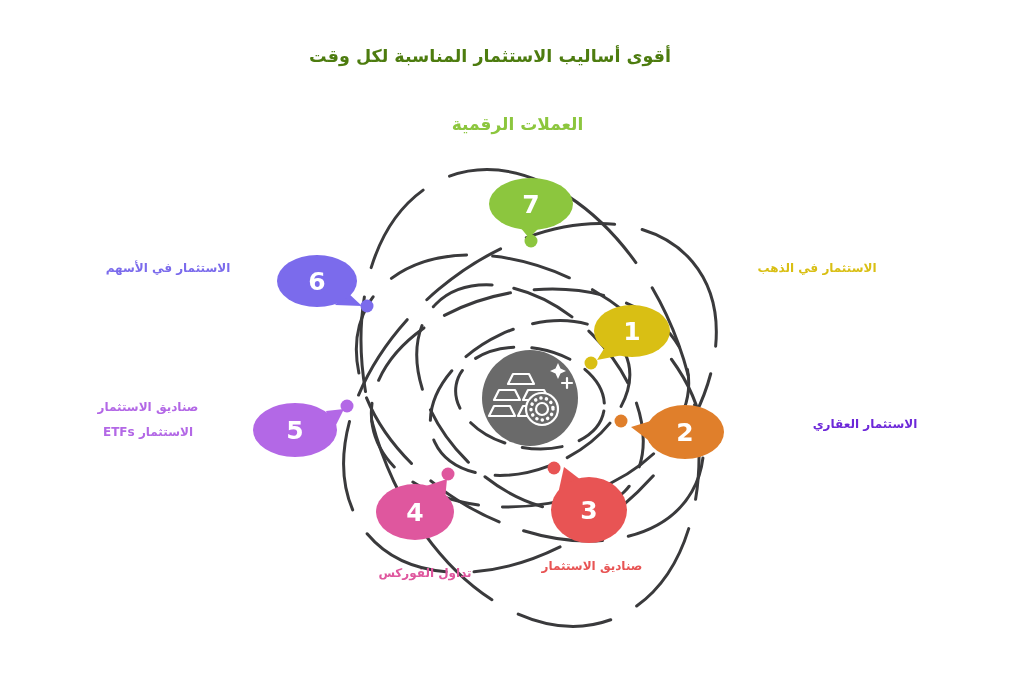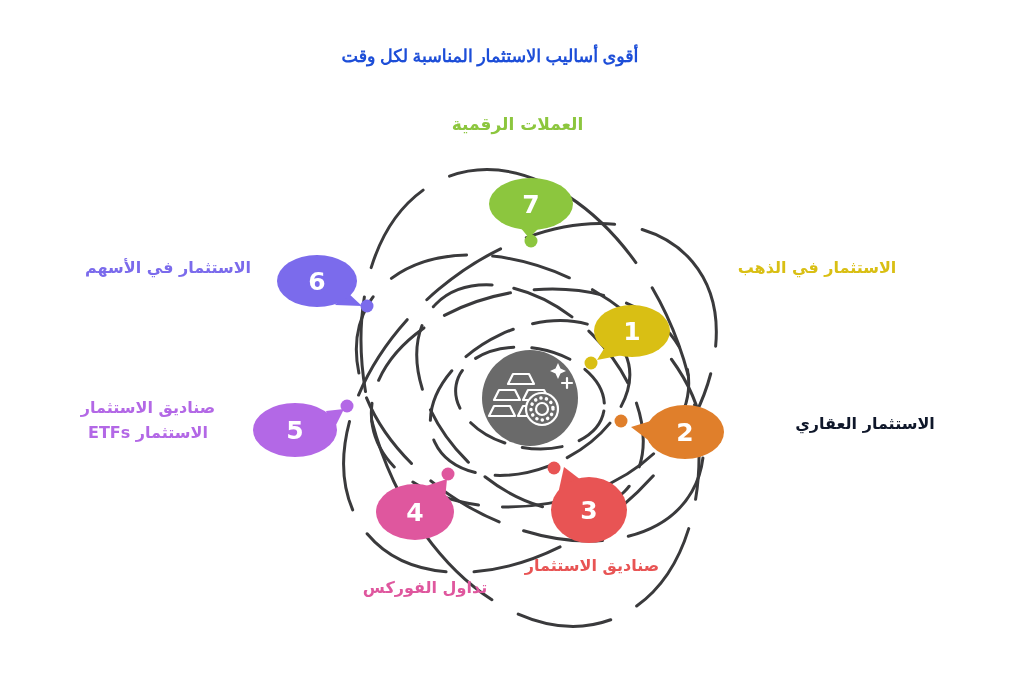--- a/index.html
+++ b/index.html
@@ -8,21 +8,21 @@
     width:1024px;height:683px;
     background:#ffffff;
     overflow:hidden;
     font-family:"DejaVu Sans", sans-serif;
   }
   .lbl{
     position:absolute;
     text-align:center;
     direction:rtl;
     font-weight:bold;
-    font-size:16px;
+    font-size:12px;
     line-height:24px;
     letter-spacing:0;
   }
   #title{
     position:absolute;
     top:46px;left:0;width:980px;
     text-align:center;
     direction:rtl;
     font-weight:bold;
     font-size:17.5px;
@@ -36,21 +36,21 @@
     text-anchor:middle;
   }
   .ring{fill:none;stroke:#3a3a3c;stroke-width:3;stroke-linecap:round;}
   .tail{stroke-linejoin:round;}
 </style>
 </head>
 <body>
 
 <div id="canvas">
 
-  <div id="title" style="color: #1d4ed8; font-family: Liberation Serif, serif;">أقوى أساليب الاستثمار المناسبة لكل وقت</div>
+  <div id="title" style="color: #4d7c0f;">أقوى أساليب الاستثمار المناسبة لكل وقت</div>
 
   <svg width="1024" height="683" viewBox="0 0 1024 683">
 
     <g>
       <ellipse class="ring" cx="530" cy="398" rx="75" ry="50" stroke-dasharray="40 18" transform="rotate(10 530 398)"></ellipse>
       <ellipse class="ring" cx="530" cy="398" rx="105" ry="70" stroke-dasharray="55 20" transform="rotate(-25 530 398)"></ellipse>
       <ellipse class="ring" cx="530" cy="398" rx="133" ry="89" stroke-dasharray="65 22" transform="rotate(45 530 398)"></ellipse>
       <ellipse class="ring" cx="530" cy="398" rx="160" ry="107" stroke-dasharray="70 24" transform="rotate(-10 530 398)"></ellipse>
       <ellipse class="ring" cx="530" cy="398" rx="187" ry="125" stroke-dasharray="80 26" transform="rotate(30 530 398)"></ellipse>
       <ellipse class="ring" cx="530" cy="398" rx="212" ry="142" stroke-dasharray="90 28" transform="rotate(-40 530 398)"></ellipse>
@@ -123,25 +123,25 @@
       <polygon class="tail" points="347,292 335,305 362,306" style="fill: rgb(123, 107, 236);"></polygon>
       <ellipse cx="317" cy="281" rx="40" ry="26" style="fill: rgb(123, 107, 236);"></ellipse>
       <text class="num" x="317" y="290">6</text>
     </g>
   </svg>
 
   <div class="lbl" style="top: 256px; left: 712px; width: 210px; color: rgb(217, 191, 20);">الاستثمار في الذهب</div>
 
   <div class="lbl" style="top: 112px; left: 410px; width: 215px; font-size: 17px; color: rgb(140, 198, 62);">العملات الرقمية</div>
 
-  <div class="lbl" style="top: 412px; left: 760px; width: 210px; color: #0f172a;">الاستثمار العقاري</div>
+  <div class="lbl" style="top: 412px; left: 760px; width: 210px; color: #6d28d9;">الاستثمار العقاري</div>
 
   <div class="lbl" style="top: 554px; left: 487px; width: 210px; color: rgb(232, 84, 84);">صناديق الاستثمار</div>
 
-  <div class="lbl" style="top: 576px; left: 320px; width: 210px; color: rgb(223, 87, 158);">تداول الفوركس</div>
+  <div class="lbl" style="top: 561px; left: 320px; width: 210px; color: rgb(223, 87, 158);">تداول الفوركس</div>
 
   <div class="lbl" style="top: 395px; left: 48px; width: 200px; line-height: 25px; color: rgb(179, 104, 230);">
     <div>صناديق الاستثمار</div>
     <div>الاستثمار ETFs</div>
   </div>
 
   <div class="lbl" style="top: 256px; left: 62px; width: 212px; color: rgb(123, 107, 236);">الاستثمار في الأسهم</div>
 
 </div>
 

